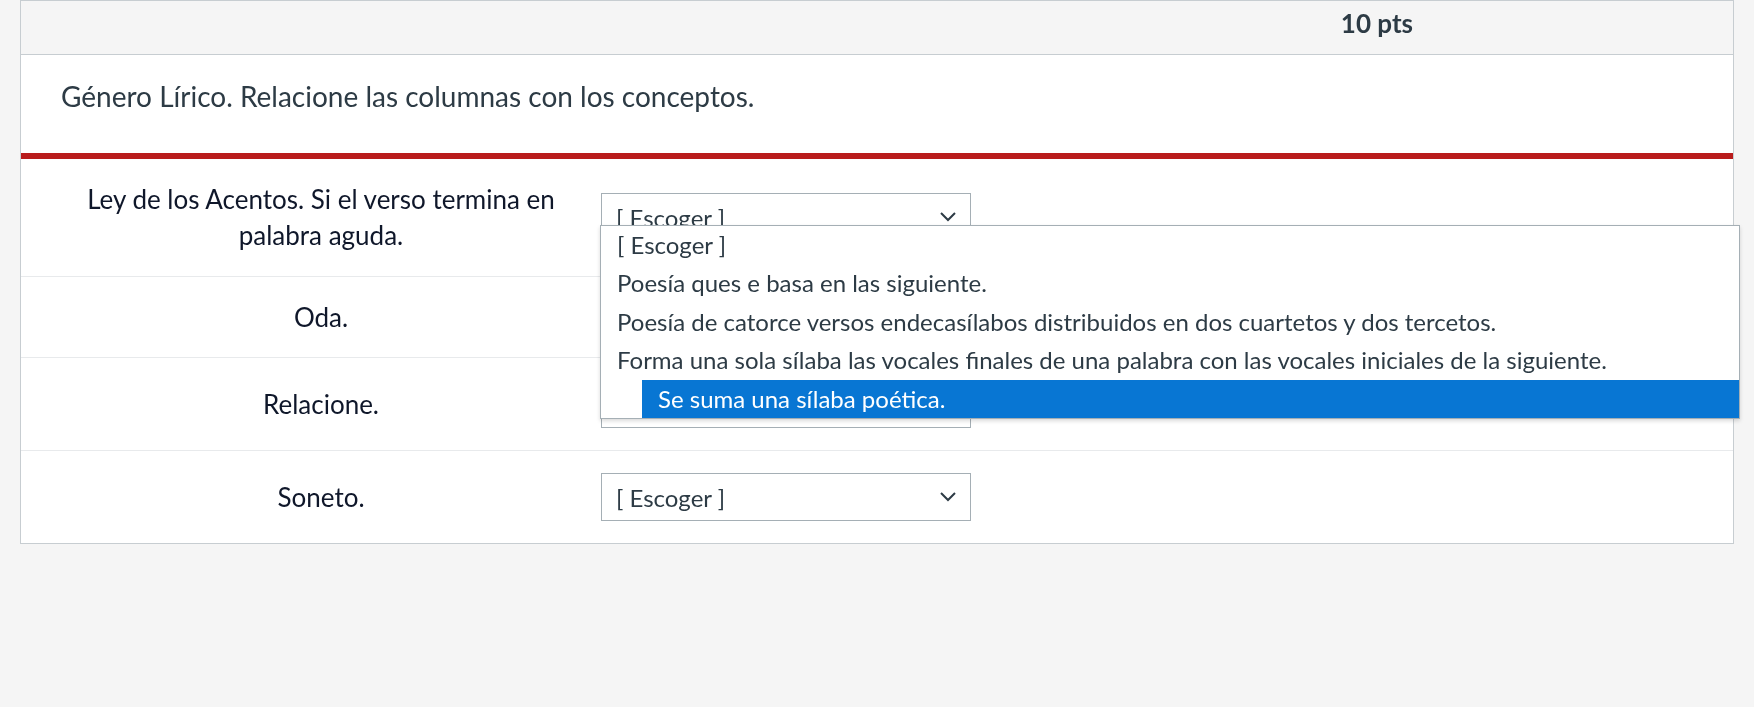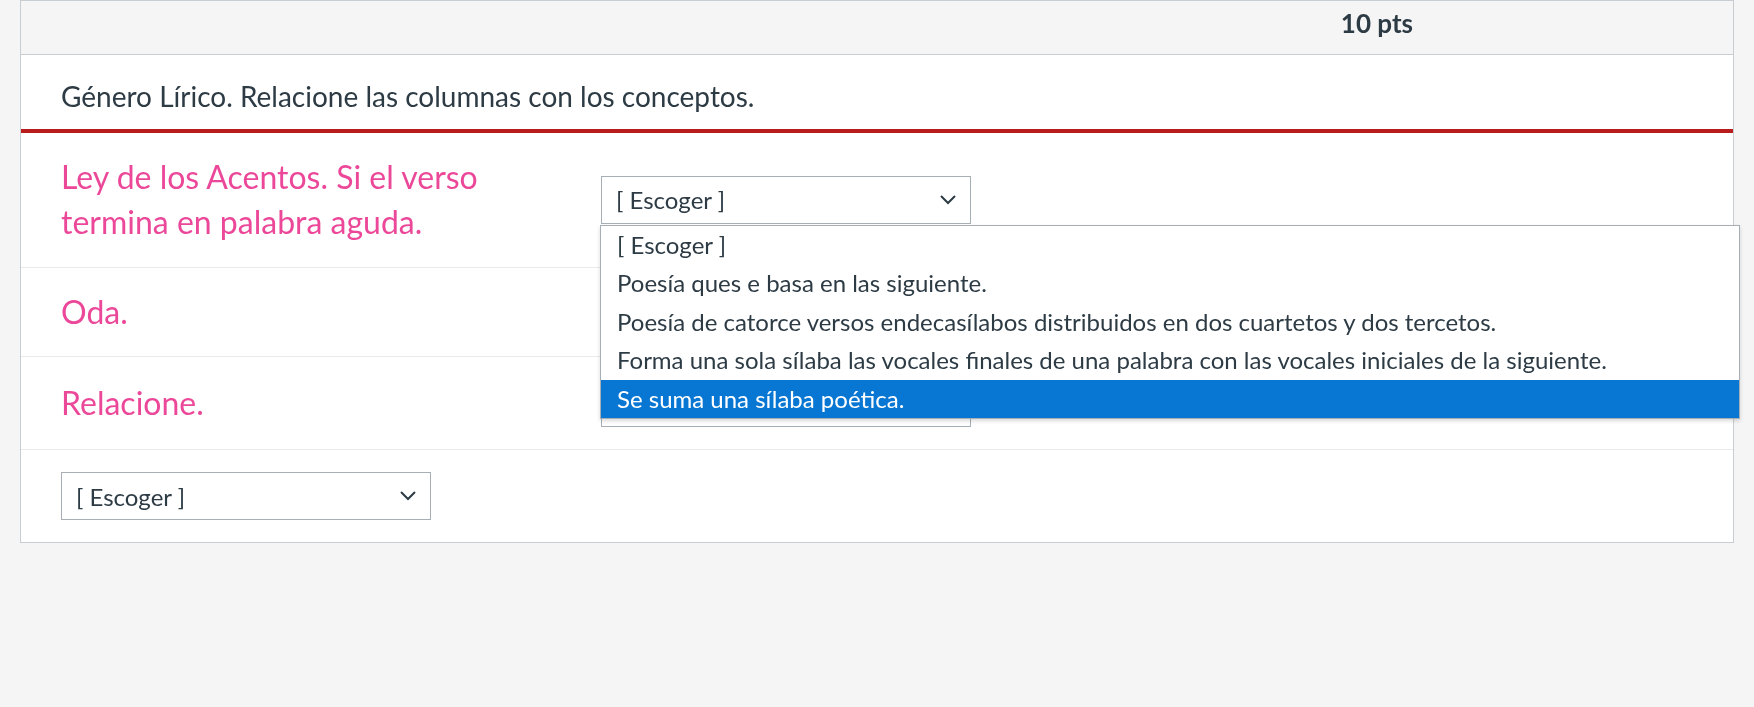--- a/index.html
+++ b/index.html
@@ -30,41 +30,42 @@
       align-items: center;
       background: #f5f5f5;
     }
     .points {
       font-size: 26px;
       font-weight: 700;
       color: #2d3b45;
       margin-right: 280px;
     }
     .question-text {
-      padding: 24px 40px 16px 40px;
+      padding: 24px 40px 40px 40px;
       font-size: 28px;
       color: #2d3b45;
-      border-bottom: 4px solid #b91c1c;
+      border-bottom: 6px solid #b91c1c;
     }
     .match-row {
       display: flex;
       align-items: center;
       padding: 22px 40px;
       border-bottom: 1px solid #e8eaec;
       position: relative;
     }
     .match-row:last-child {
       border-bottom: none;
     }
     .match-label {
       flex: 0 0 540px;
-      font-size: 32px;
-      color: #ec4899;
+      font-size: 26px;
+      color: #0f172a;
       line-height: 1.4;
       padding-right: 20px;
+      text-align: center;
     }
     .select-wrapper {
       position: relative;
       display: inline-block;
     }
     .select-box {
       width: 370px;
       height: 48px;
       border: 1px solid #a5afb5;
       background: #fff;
@@ -105,20 +106,21 @@
       padding: 3px 16px;
       line-height: 1.35;
       white-space: nowrap;
       overflow: hidden;
       text-overflow: clip;
       cursor: pointer;
     }
     .dropdown-item.highlighted {
       background: #0876d3;
       color: #fff;
+      margin-left: 41px;
     }
   </style>
 </head>
 <body>
 
 <div class="question-container">
 
   <div class="question-header">
     <span class="points">10 pts</span>
   </div>
@@ -152,20 +154,21 @@
         <span class="chev">
           <svg viewBox="0 0 16 10">
               <path d="M1 1l7 7 7-7" stroke="#2d3b45" stroke-width="2" fill="none"></path>
             </svg>
         </span>
       </div>
     </div>
   </div>
 
   <div class="match-row">
+    <div class="match-label">Soneto.</div>
     <div class="select-wrapper">
       <div class="select-box">
         <span>[ Escoger ]</span>
         <span class="chev">
           <svg viewBox="0 0 16 10">
               <path d="M1 1l7 7 7-7" stroke="#2d3b45" stroke-width="2" fill="none"></path>
             </svg>
         </span>
       </div>
     </div>

